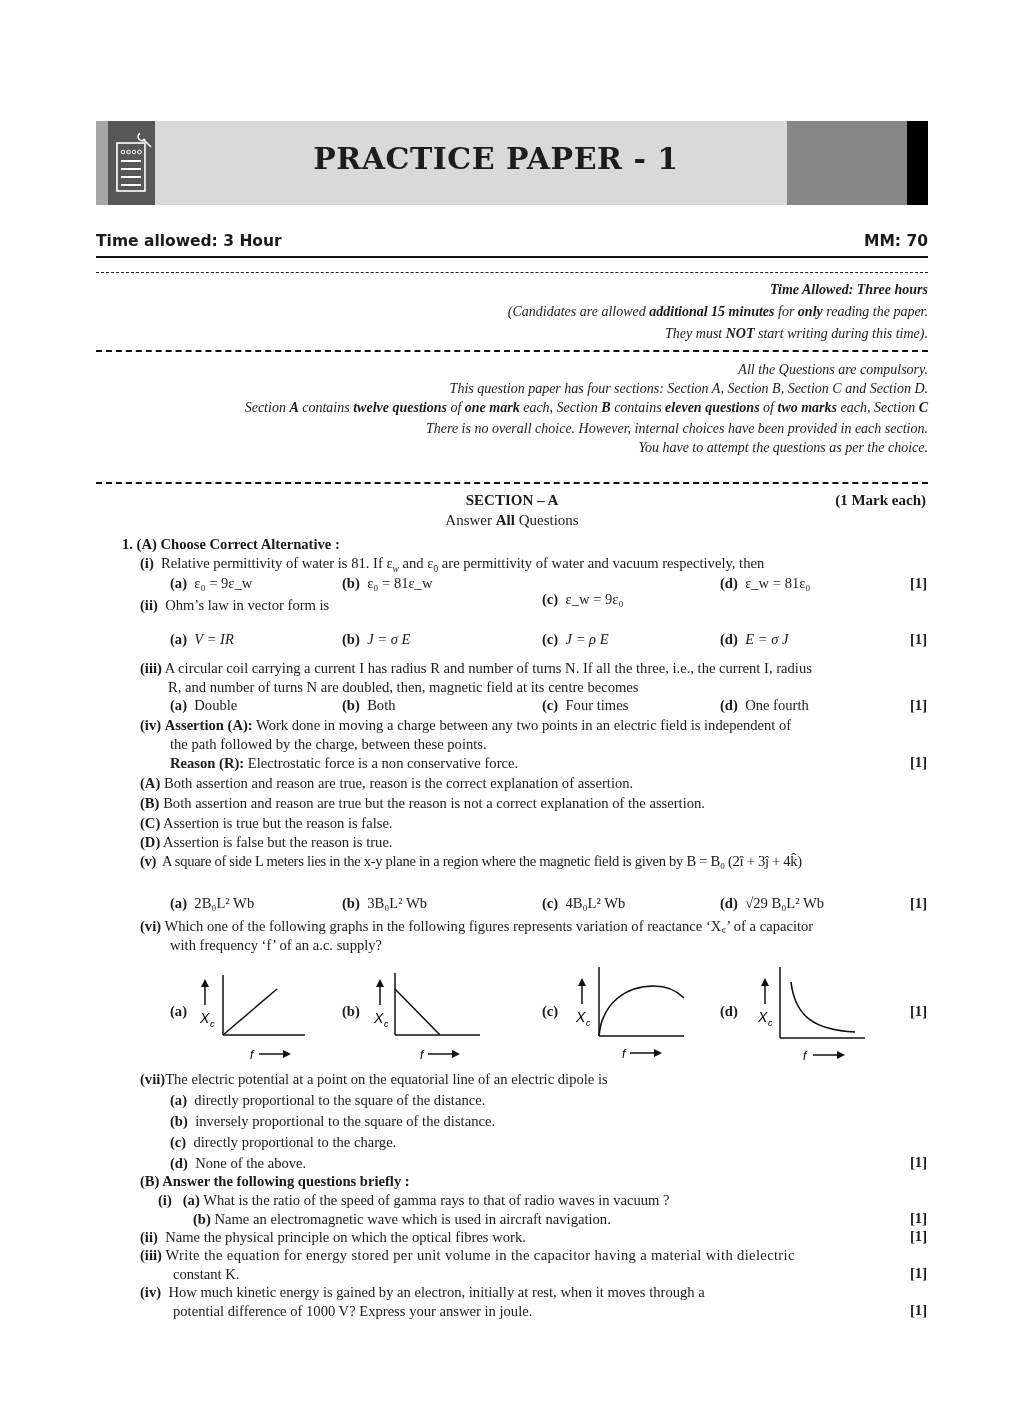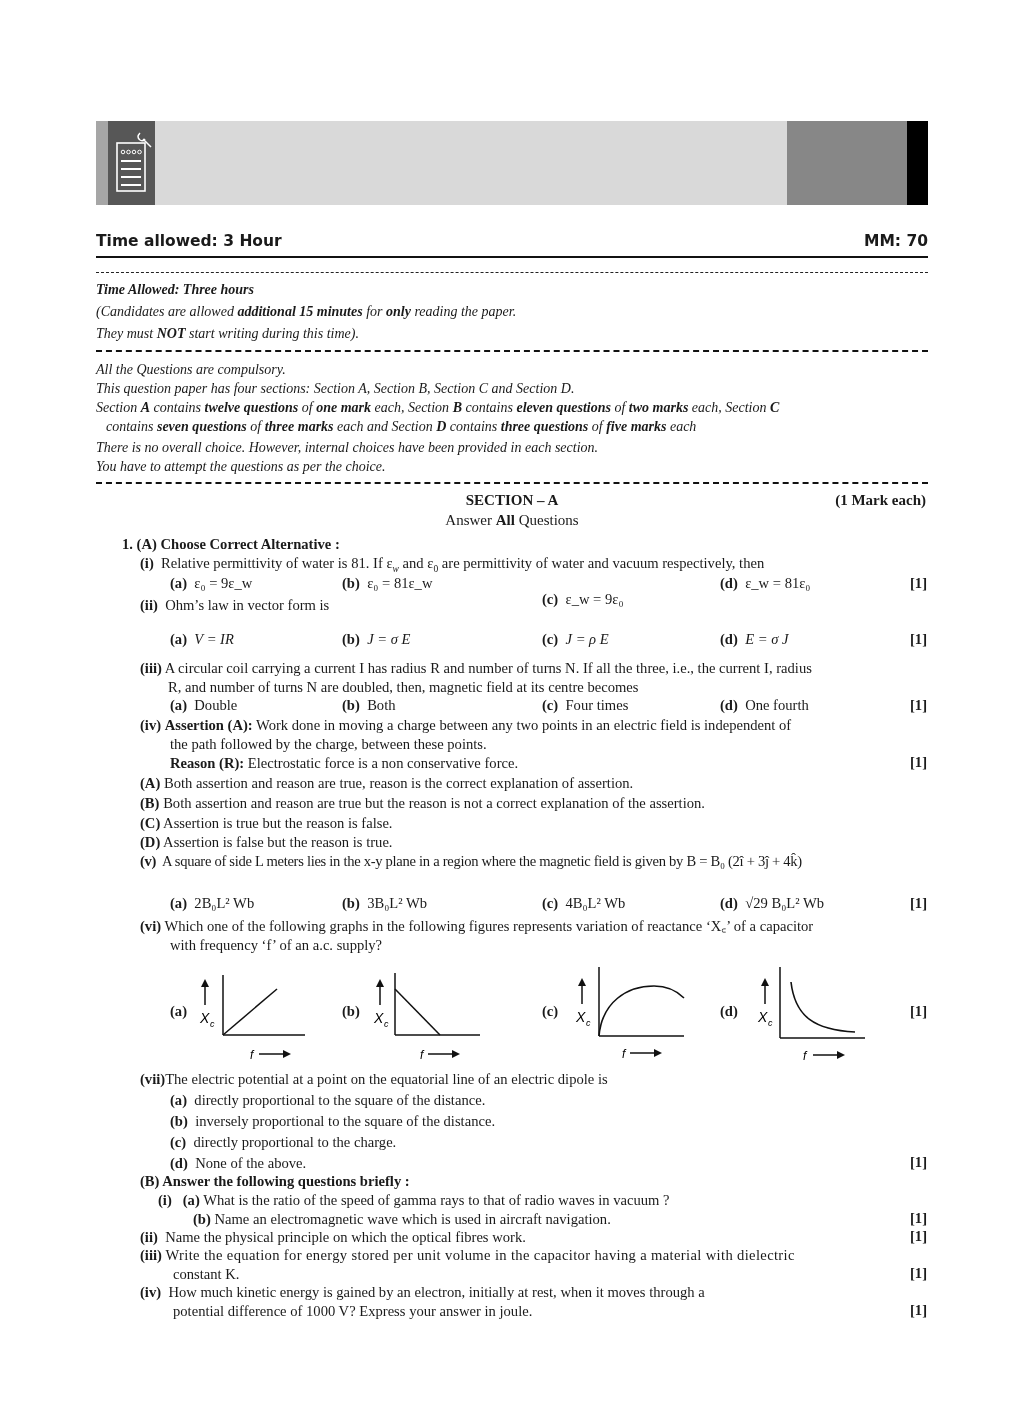--- a/index.html
+++ b/index.html
@@ -16,21 +16,21 @@
     font-family: "DejaVu Serif", serif; font-weight: 900; font-size: 30px; letter-spacing: 0.5px; color: #1d1d1d; }
 
   .meta-row { position: absolute; left: 96px; top: 232px; width: 832px; height: 22px;
     font-family: "DejaVu Sans", sans-serif; font-weight: bold; font-size: 15.5px; text-align: right; }
   .meta-row .left { position: absolute; left: 0; top: 0; }
   .meta-row .right { position: absolute; right: 0; top: 0; }
   .rule-solid { position: absolute; left: 96px; width: 832px; height: 2px; background: #111; }
   .rule-dash { position: absolute; left: 96px; width: 832px; height: 0; border-top: 1.5px dashed #222; }
   .rule-dash.thick { border-top: 2.5px dashed #111; }
 
-  .center-block { position: absolute; left: 96px; width: 832px; text-align: left; font-style: italic; font-size: 14px; line-height: 22px; }
+  .center-block { position: absolute; left: 96px; width: 832px; text-align: right; font-style: italic; font-size: 14px; line-height: 22px; }
   .center-block b { font-weight: bold; }
   .instr { line-height: 19px; }
 
   .section-head { position: absolute; left: 96px; top: 492px; width: 832px; font-size: 15px; }
   .section-head .mid { position: absolute; left: 0; width: 832px; text-align: center; font-weight: bold; }
   .section-head .sub { position: absolute; left: 0; top: 20px; width: 832px; text-align: center; }
   .section-head .right { position: absolute; right: 2px; top: 0; font-weight: bold; }
 
   .q { position: absolute; font-size: 14.6px; line-height: 19px; }
   .lbl { font-weight: bold; }
@@ -53,20 +53,21 @@
       <circle cx="20.5" cy="31" r="1.8" fill="none" stroke="#fff" stroke-width="1"></circle>
       <circle cx="26" cy="31" r="1.8" fill="none" stroke="#fff" stroke-width="1"></circle>
       <circle cx="31.5" cy="31" r="1.8" fill="none" stroke="#fff" stroke-width="1"></circle>
       <line x1="13" y1="40" x2="33" y2="40" stroke="#fff" stroke-width="2"></line>
       <line x1="13" y1="48" x2="33" y2="48" stroke="#fff" stroke-width="2"></line>
       <line x1="13" y1="56" x2="33" y2="56" stroke="#fff" stroke-width="2"></line>
       <line x1="13" y1="64" x2="33" y2="64" stroke="#fff" stroke-width="2"></line>
       <path d="M32 12 q-4 4 0 7 q3 2 5 -1 M35 18 l8 8" fill="none" stroke="#fff" stroke-width="1.5"></path>
     </svg>
   </div>
+  <div class="title">PRACTICE PAPER - 1</div>
   <div class="strip-mid"></div>
   <div class="strip-right"></div>
 </div>
 
 <div class="meta-row">
   <span class="left">Time allowed: 3 Hour</span>
   <span class="right">MM: 70</span>
 </div>
 <div class="rule-solid" style="top:256px"></div>
 <div class="rule-dash" style="top:272px"></div>
@@ -75,21 +76,20 @@
   <div><b>Time Allowed: Three hours</b></div>
   <div><span>(Candidates are allowed </span><b>additional 15 minutes</b><span> for </span><b>only</b><span> reading the paper.</span></div>
   <div><span>They must </span><b>NOT</b><span> start writing during this time).</span></div>
 </div>
 <div class="rule-dash thick" style="top:350px"></div>
 
 <div class="center-block instr" style="top:360px">
   <div>All the Questions are compulsory.</div>
   <div>This question paper has four sections: Section A, Section B, Section C and Section D.</div>
   <div><span>Section </span><b>A</b><span> contains </span><b>twelve questions</b><span> of </span><b>one mark</b><span> each, Section </span><b>B</b><span> contains </span><b>eleven questions</b><span> of </span><b>two marks</b><span> each, Section </span><b>C</b></div>
-  <div style="padding-left:10px"><span>contains </span><b>seven questions</b><span> of </span><b>three marks</b><span> each and Section </span><b>D</b><span> contains </span><b>three questions</b><span> of </span><b>five marks</b><span> each</span></div>
   <div style="margin-top:2px">There is no overall choice. However, internal choices have been provided in each section.</div>
   <div>You have to attempt the questions as per the choice.</div>
 </div>
 <div class="rule-dash thick" style="top:482px"></div>
 
 <div class="section-head">
   <div class="mid">SECTION – A</div>
   <div class="sub"><span>Answer </span><b>All</b><span> Questions</span></div>
   <div class="right">(1 Mark each)</div>
 </div>

